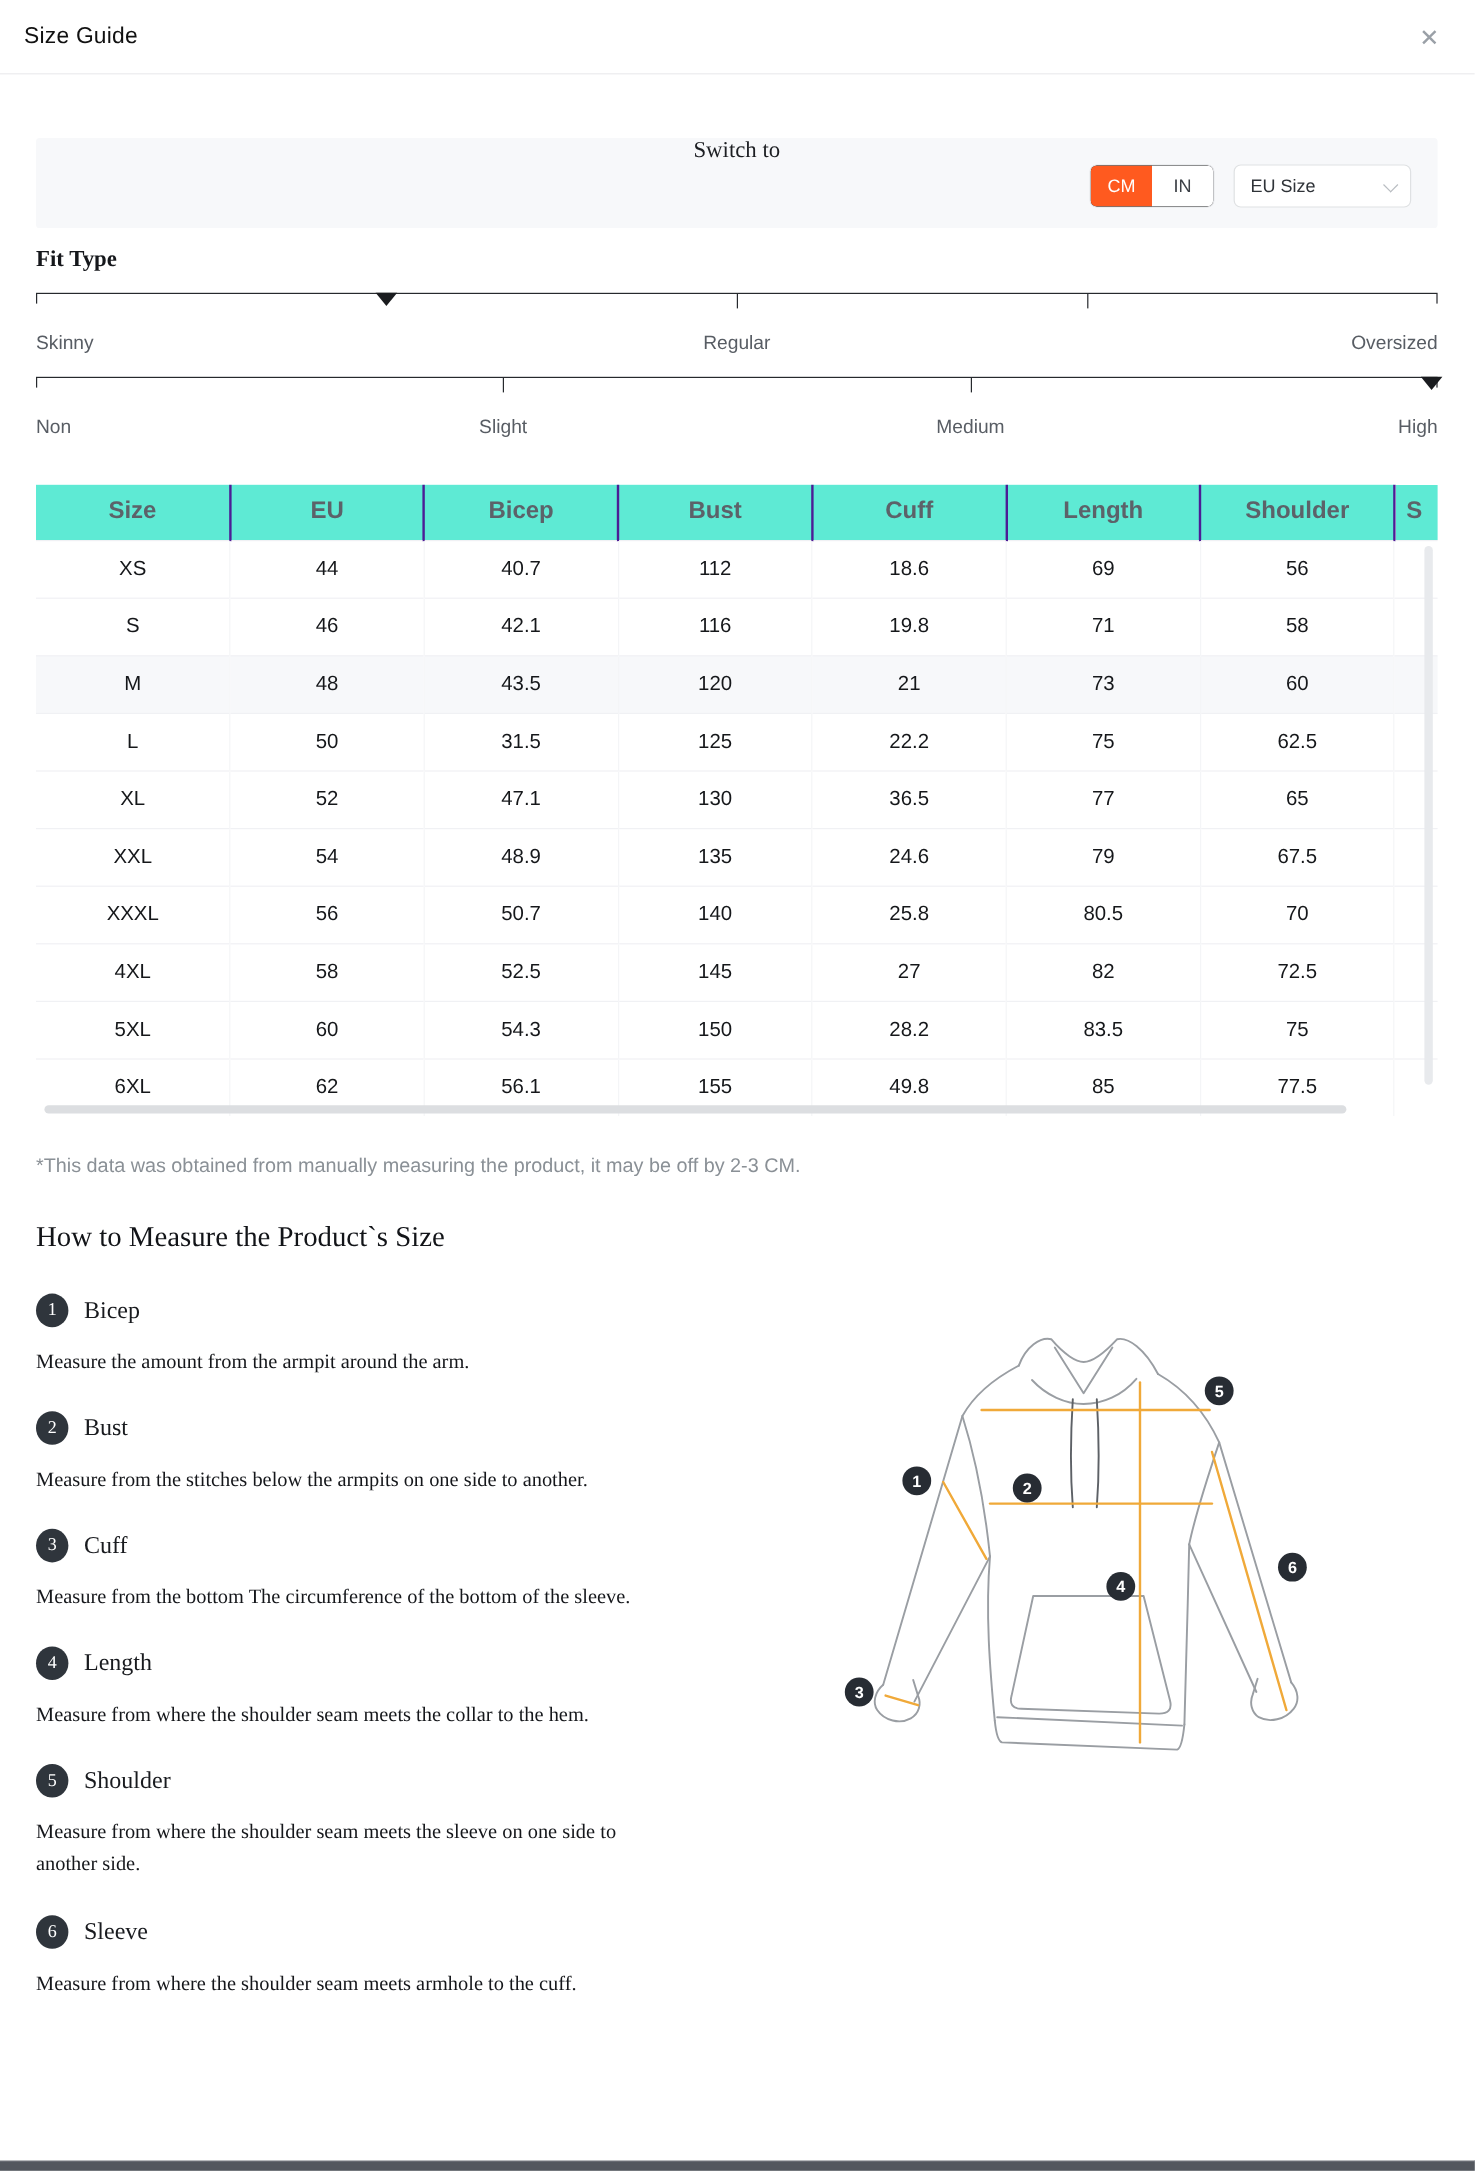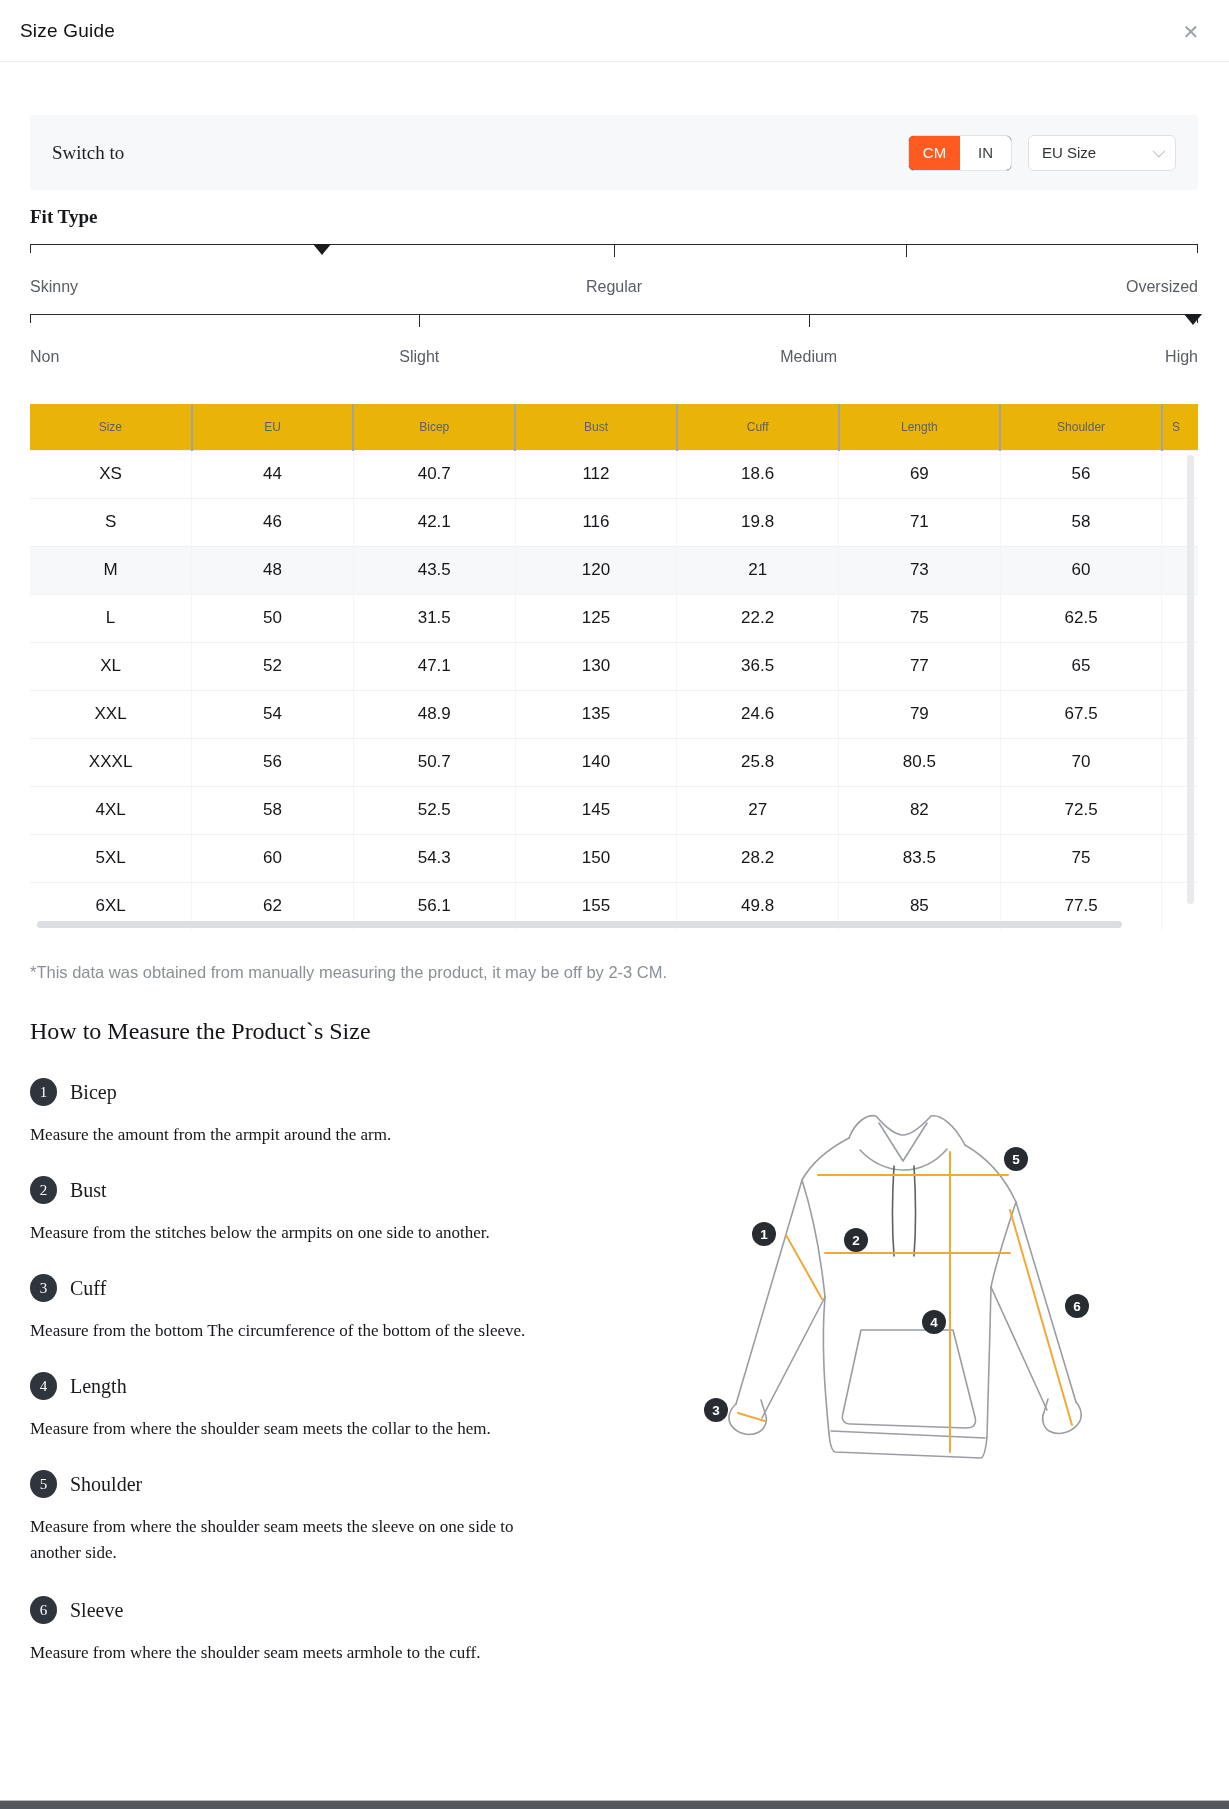--- a/index.html
+++ b/index.html
@@ -12,21 +12,21 @@
               display:flex; align-items:center; padding:0 20px; }
   .titlebar .title { font-size:19px; font-weight:500; color:#111; letter-spacing:.2px; }
   .close-btn { position:absolute; right:26px; top:20px; width:24px; height:24px;
                display:flex; align-items:center; justify-content:center;
                font-size:20px; color:#9aa0a7; cursor:pointer; line-height:1; }
 
   main { padding:0 31px 0 30px; }
 
   
   .switch-bar { margin-top:53px; height:75px; background:#f7f8fa; border-radius:3px;
-                display:flex; align-items:center; padding:0 22px; }
+                display:flex; align-items:center; padding:0 22px;flex-direction:column; }
   .switch-label { font-family:"Liberation Serif", serif; font-size:19px; color:#1c1e22; }
   .switch-controls { margin-left:auto; display:flex; align-items:center; gap:16px; }
   .unit-toggle { display:flex; border:1px solid #e2e3e6; border-radius:6px; overflow:hidden; background:#000000; }
   .unit-btn { width:51px; height:34px; display:flex; align-items:center; justify-content:center;
               font-size:15px; color:#3c4046; cursor:pointer; background:#fff; }
   .unit-btn.active { background:#ff5a1f; color:#fff; }
   .size-select { width:148px; height:36px; border:1px solid #dfe1e3; border-radius:6px; background:#fff;
                  display:flex; align-items:center; padding:0 13px; font-size:15px; color:#2f3338; cursor:pointer; }
   .chevron { margin-left:auto; width:9px; height:9px; border-right:1.5px solid #b9bdc2;
              border-bottom:1.5px solid #b9bdc2; transform:rotate(45deg) translateY(-2px); }
@@ -47,22 +47,22 @@
   .slider-labels span { position:absolute; top:0; white-space:nowrap; }
   .lab-left { left:0; }
   .lab-right { right:0; }
   .lab-center { transform:translateX(-50%); }
 
   
   .table-wrap { position:relative; margin-top:36px; }
   table { width:1168px; border-collapse:collapse; table-layout:fixed; }
   col.c-main { width:161.7px; }
   col.c-sliver { width:36px; }
-  thead th { height:46px; background:#eab308; font-weight:normal; font-size:12px; color:#5c6269; }
-  thead th + th { border-left:2px solid #a3a3a3; }
+  thead th { height:46px; background:#5eead4; font-weight:bold; font-size:20px; color:#5c6269; }
+  thead th + th { border-left:2px solid #4c1d95; }
   thead th.sliver { text-align:left; padding-left:9px; overflow:hidden; }
   tbody td { height:48px; text-align:center; font-size:17px; color:#15171a;
              border-top:1px solid #f0f1f4; overflow:hidden; }
   tbody td + td { border-left:1px solid #f4f5f7; }
   tbody tr.hl td { background:#f7f8fa; }
   .v-scroll { position:absolute; right:4px; top:51px; width:7px; height:449px;
               background:#e8eaed; border-radius:4px; }
   .h-scroll { position:absolute; left:7px; bottom:2px; height:7px; width:1085px;
               background:#dcdee1; border-radius:4px; }
 

